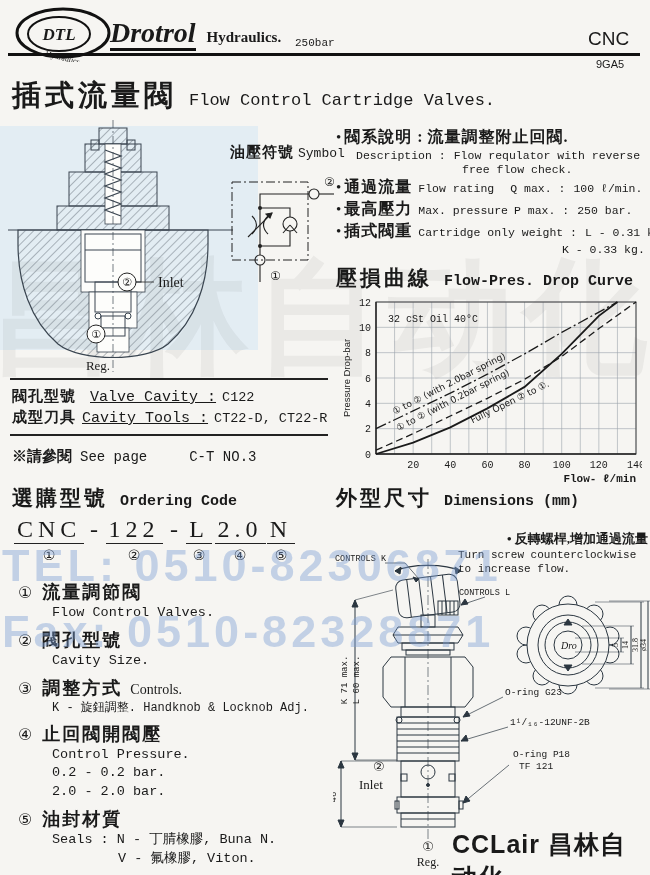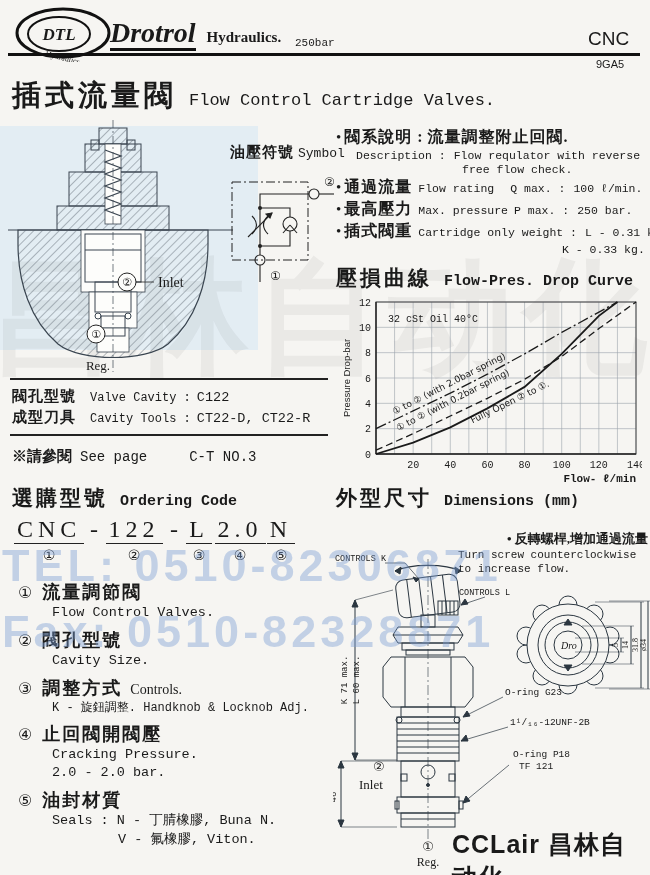--- a/index.html
+++ b/index.html
@@ -37,21 +37,21 @@
   .bullet{font-size:15px;margin-right:3px;}
 
   
   .sec-zh{font-size:21px;font-weight:bold;letter-spacing:3px;}
   .sec-en{font-size:15px;font-family:"Liberation Mono",monospace;font-weight:bold;margin-left:8px;}
 
   
   .cav-table{border-top:2px solid #222;border-bottom:2px solid #222;padding:5px 2px;width:314px;}
   .cav-row{display:flex;align-items:baseline;white-space:nowrap;margin:2px 0;}
   .cav-zh{font-size:15px;font-weight:bold;width:72px;letter-spacing:1px;}
-  .cav-en{font-size:12px;font-family:"Liberation Mono",monospace;margin-left:6px;}
+  .cav-en{font-size:15px;font-family:"Liberation Mono",monospace;margin-left:6px;text-decoration:underline;}
   .cav-val{font-size:13.5px;font-family:"Liberation Mono",monospace;margin-left:6px;text-align:center;}
   .cav-note{display:flex;align-items:baseline;white-space:nowrap;margin-top:7px;}
 
   
   .code-row{display:flex;align-items:flex-start;}
   .code-seg{text-align:center;}
   .code-text{display:inline-block;font-size:24px;letter-spacing:5px;padding:0 3px;
              border-bottom:1.5px solid #222;font-family:"Liberation Serif",serif;}
   .code-dash{display:inline-block;font-size:24px;padding:0 2px;}
   .code-mark{font-size:14px;margin-top:3px;font-family:"DejaVu Sans",sans-serif;}
@@ -253,21 +253,22 @@
         <div>K - 旋鈕調整. Handknob &amp; Locknob Adj.</div>
       </div>
     </div>
     <div class="oi">
       <div class="oi-head">
         <span class="oi-num">④</span>
         <span class="oi-zh">止回閥開閥壓</span>
         <span class="oi-en"></span>
       </div>
       <div class="oi-lines">
-        <div>Cracking Pressure.</div>
+        <div>Control Pressure.</div>
+        <div>0.2 - 0.2 bar.</div>
         <div>2.0 - 2.0 bar.</div>
       </div>
     </div>
     <div class="oi">
       <div class="oi-head">
         <span class="oi-num">⑤</span>
         <span class="oi-zh">油封材質</span>
         <span class="oi-en"></span>
       </div>
       <div class="oi-lines">

